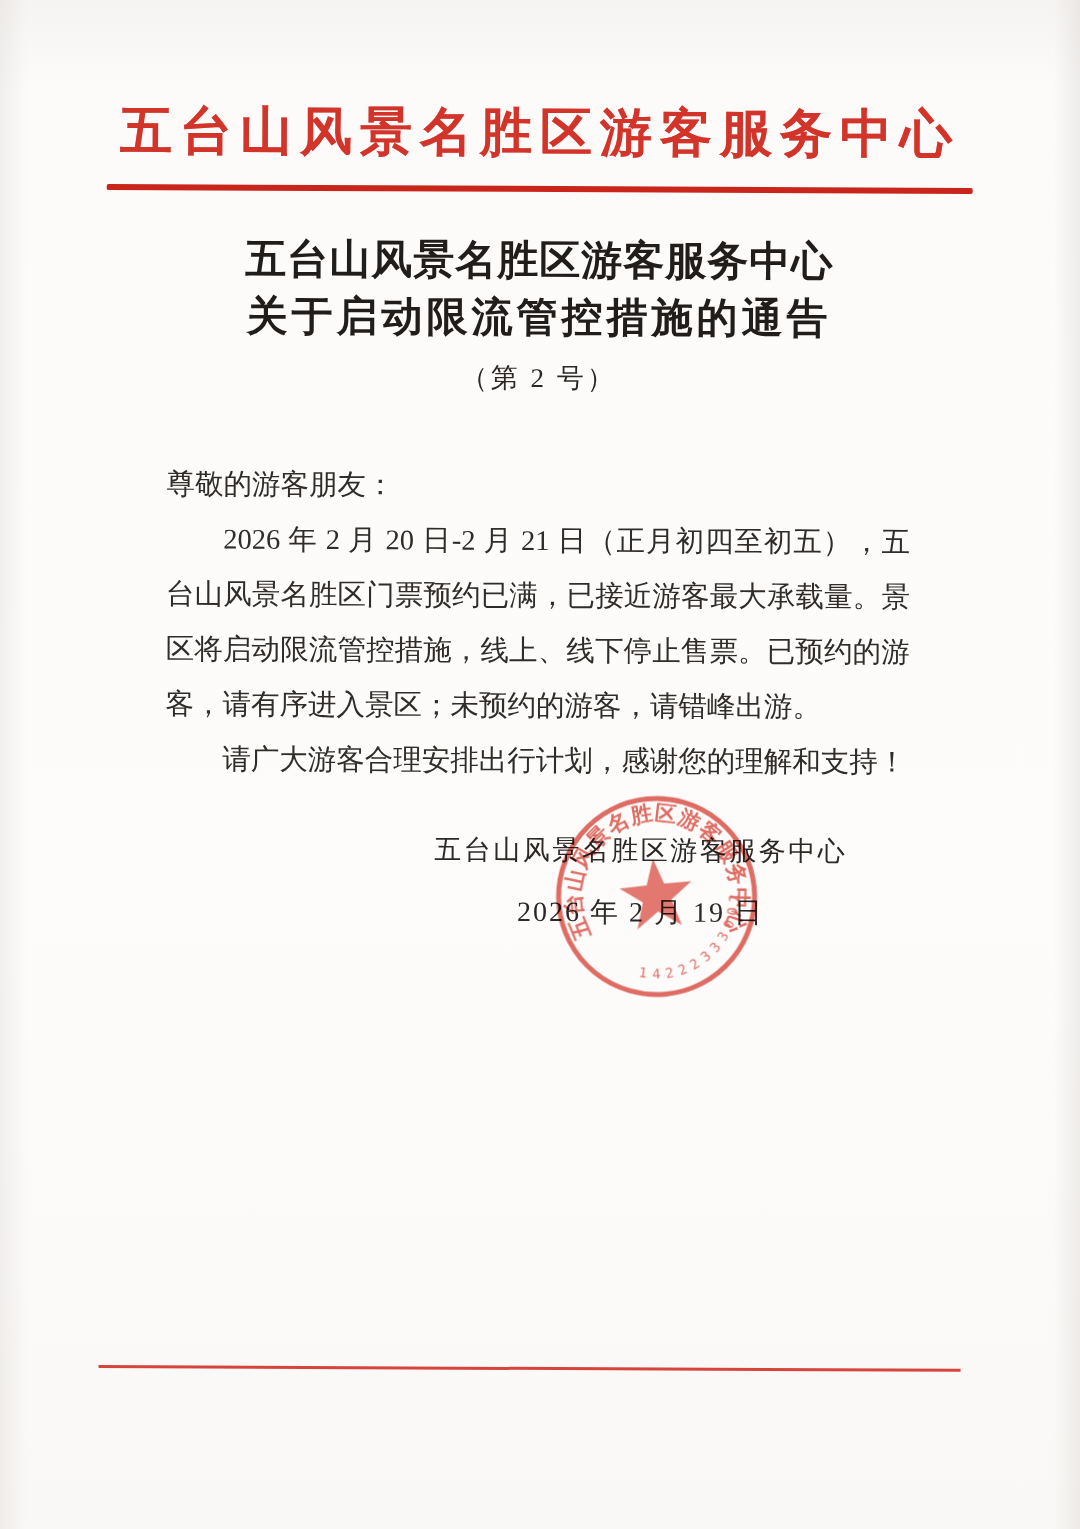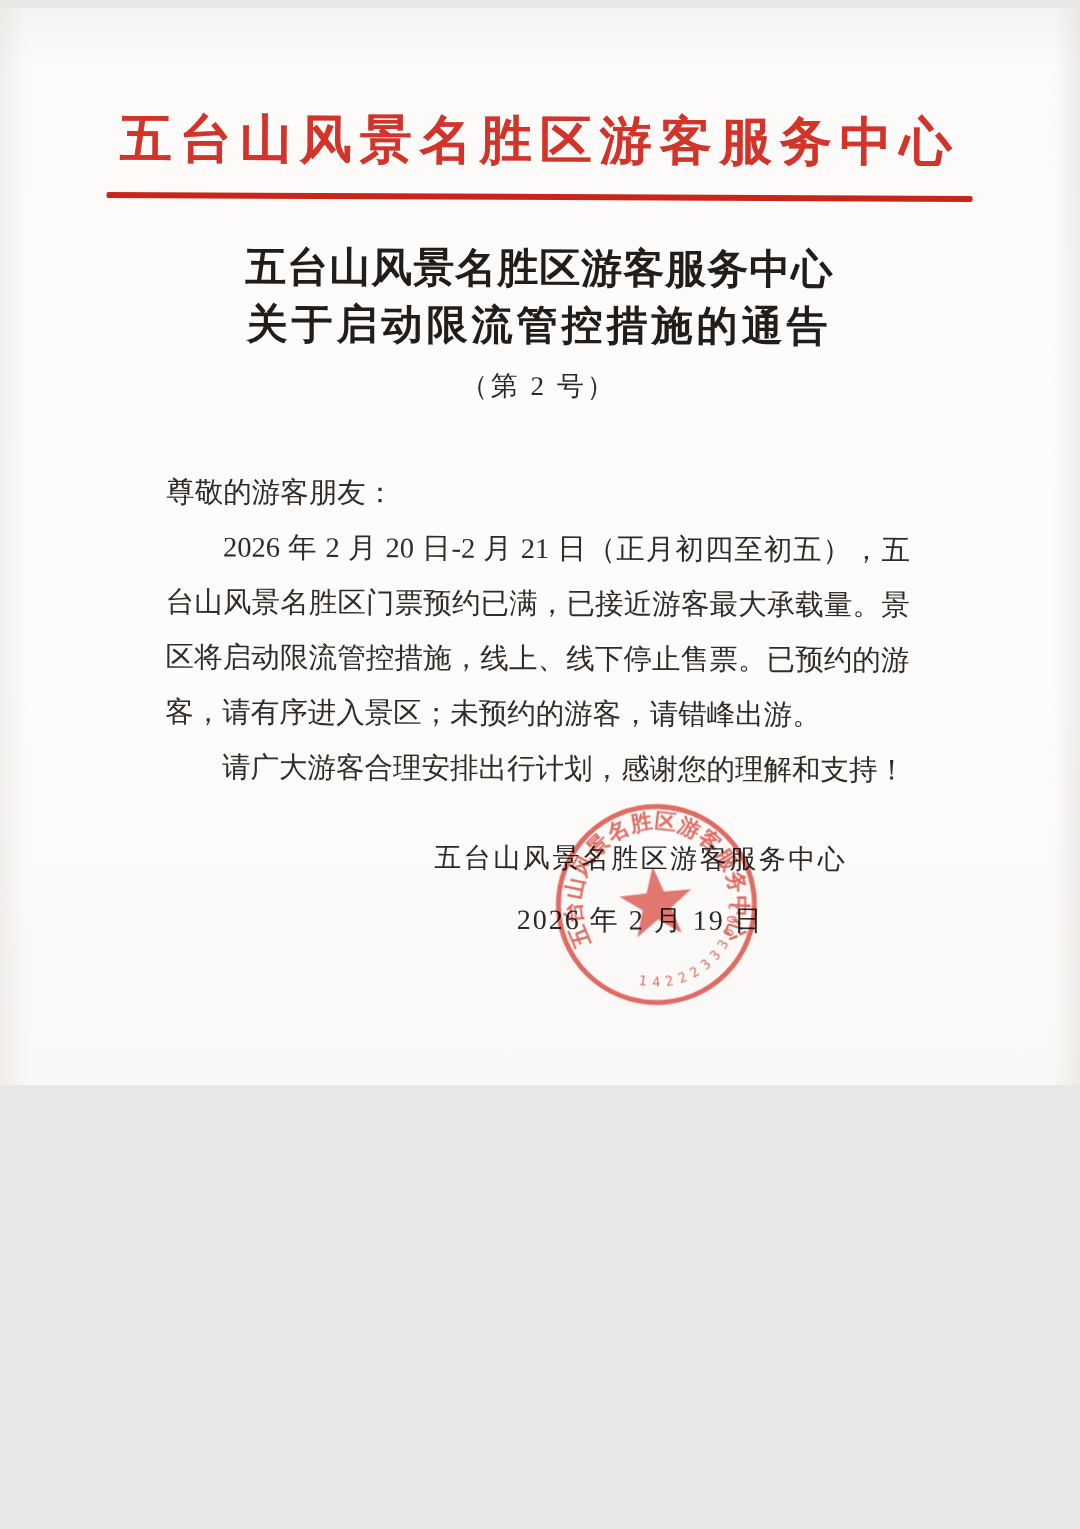--- a/index.html
+++ b/index.html
@@ -1,21 +1,21 @@
 <!DOCTYPE html>
 <html style="--header-red: #d2342a; --rule-red: #c9251b; --seal-red: #d95045; --ink-black: #2f2c29;"><head>
 <meta charset="utf-8">
 <style>
   :root{
     --header-red:#d2342a; --rule-red:#c9251b; --seal-red:#d95045; --ink-black:#2f2c29;
   }
   *{margin:0;padding:0;box-sizing:border-box;}
   html,body{background:#e9e7e5;}
   .page{
-    position:relative; width:1080px; height:1077px; margin:8px auto; overflow:hidden;
+    position:relative; width:1080px; height:1529px; margin:0 auto; overflow:hidden;
     background:
       linear-gradient(90deg, rgba(190,184,180,.18), rgba(255,255,255,0) 2.5%, rgba(255,255,255,0) 97.5%, rgba(190,184,180,.22)),
       linear-gradient(180deg, #f6f4f2, #fcfbfa 6%, #fdfcfb 60%, #faf8f6);
     font-family:"Liberation Serif", serif;
   }
   .tilt{position:absolute; inset:0; transform:rotate(0.25deg); transform-origin:50% 8%;}
 
   .letterhead{
     margin-top:94px; text-align:center; white-space:nowrap;
     color:var(--header-red); font-weight:700; font-size:52px; line-height:78px; letter-spacing:8px;

